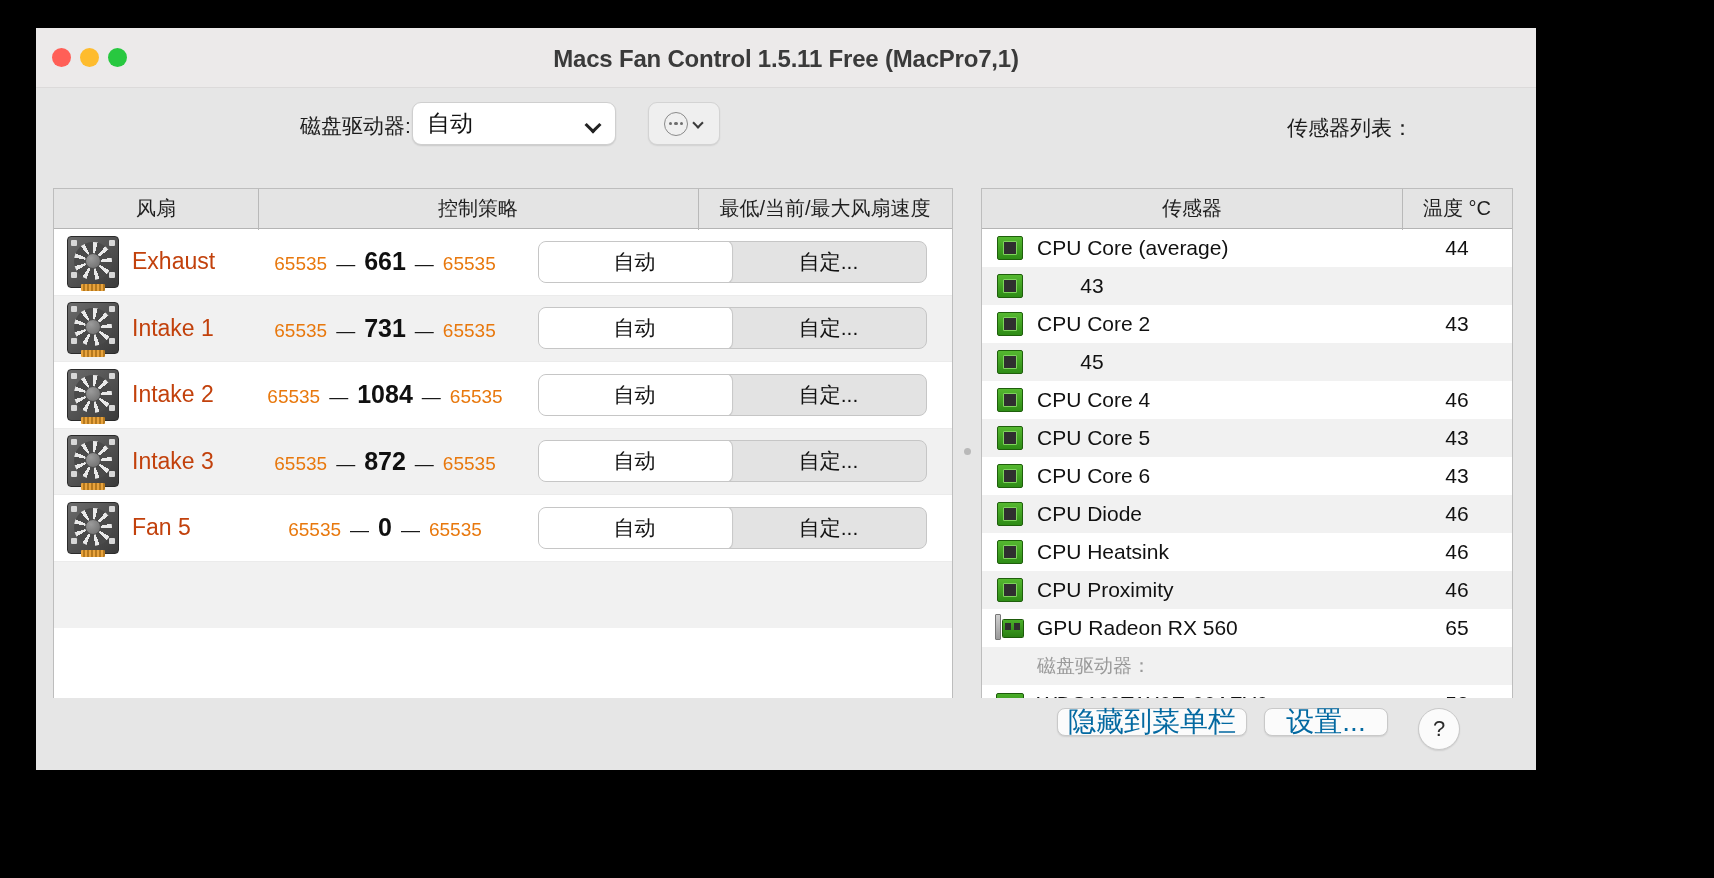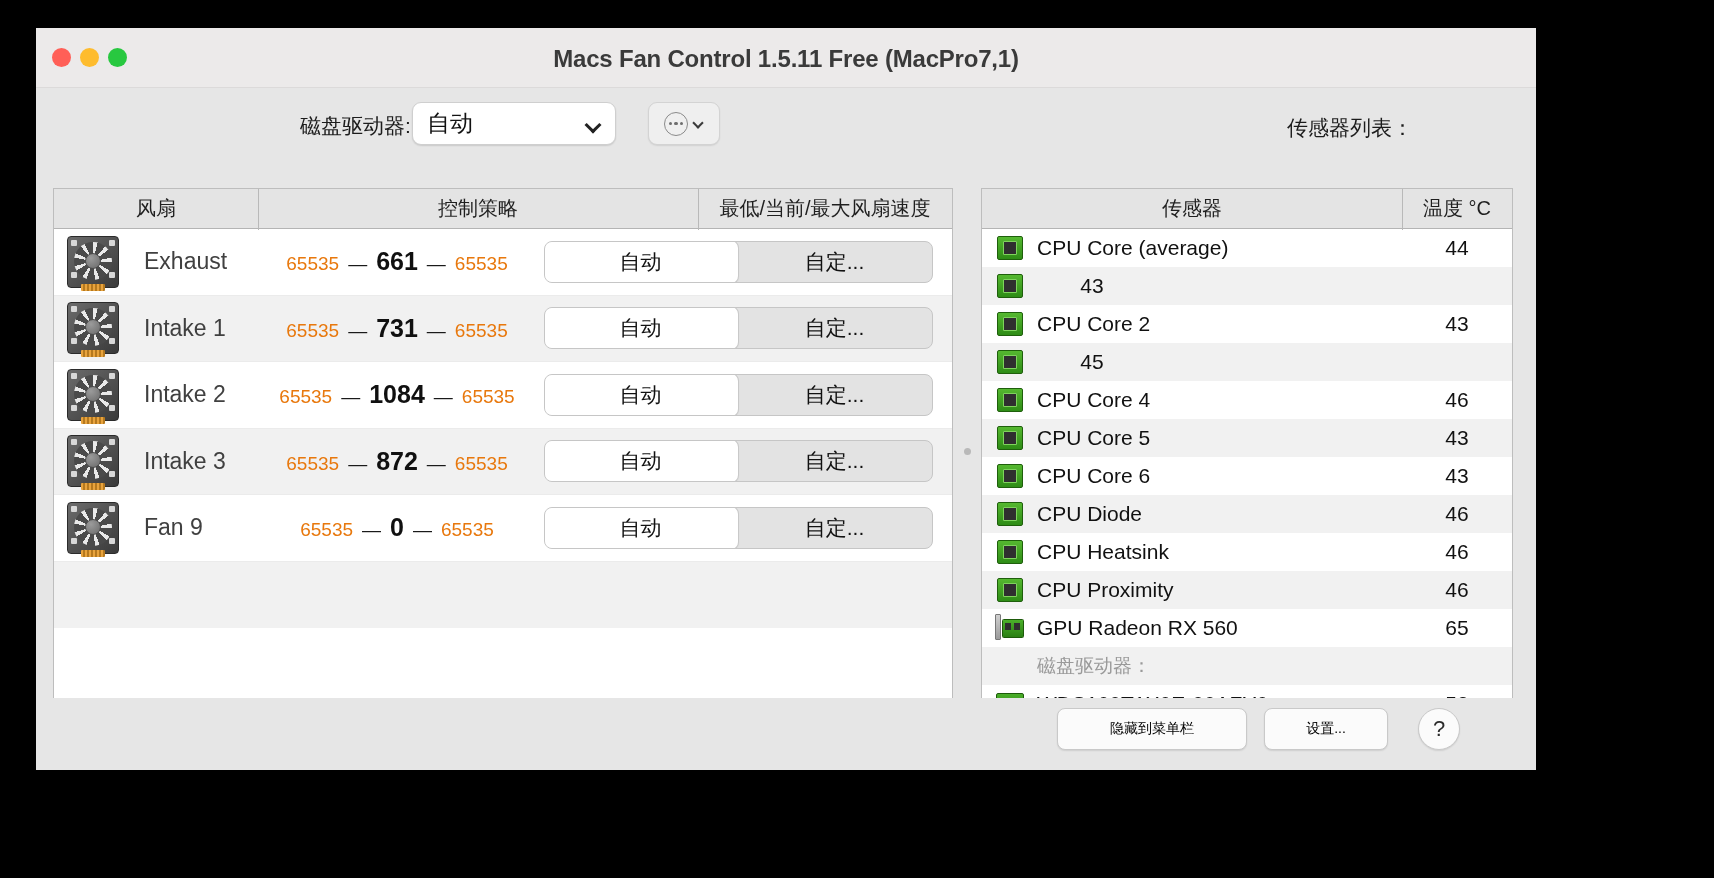--- a/index.html
+++ b/index.html
@@ -226,22 +226,21 @@
     position: absolute;
     left: 14px; bottom: -3px;
     width: 24px; height: 7px;
     background: repeating-linear-gradient(90deg,#e8a33d 0 2px,#b5791f 2px 4px);
     border-radius: 1px;
   }
 
   .fan-name {
     width: 126px;
     font-size: 23px;
-    color: #404040;
-    margin-left: 12px;
+    color: #c2410c;
   }
   .fan-speed {
     width: 254px;
     display: flex;
     align-items: baseline;
     justify-content: center;
     gap: 9px;
     white-space: nowrap;
   }
   .sp-min, .sp-max {
@@ -359,26 +358,26 @@
     background: #b9b9b9; display: block;
   }
   
   .footer {
     flex: 0 0 72px;
     position: relative;
     background: #e6e6e6;
   }
   .btn {
     position: absolute;
-    height: 42px;
+    height: 28px;
     background: #fbfbfb;
     border: 1px solid #c9c9c9;
     border-radius: 8px;
-    font-size: 14px;
-    color: #000000;
+    font-size: 28px;
+    color: #0369a1;
     display: flex;
     align-items: center;
     justify-content: center;
     box-shadow: 0 1px 1.5px rgba(0,0,0,0.1);
   }
   .btn-hide { left: 1021px; top: 10px; width: 190px; }
   .btn-settings { left: 1228px; top: 10px; width: 124px; }
   .btn-help {
     left: 1382px; top: 10px;
     width: 42px; height: 42px;
@@ -550,21 +549,21 @@
               <span class="shell"></span>
                 <span class="blades"></span>
                 <span class="hub"></span>
               <span class="corner c1"></span>
                 <span class="corner c2"></span>
                 <span class="corner c3"></span>
                 <span class="corner c4"></span>
               <span class="pins"></span>
             </div>
           </div>
-          <div class="fan-name">Fan 9</div>
+          <div class="fan-name">Fan 5</div>
           <div class="fan-speed">
             <span class="sp-min">65535</span>
             <span class="dash">—</span>
             <span class="sp-cur">0</span>
             <span class="dash">—</span>
             <span class="sp-max">65535</span>
           </div>
           <div class="fan-ctl">
             <div class="seg">
               <div class="opt sel">自动</div>

